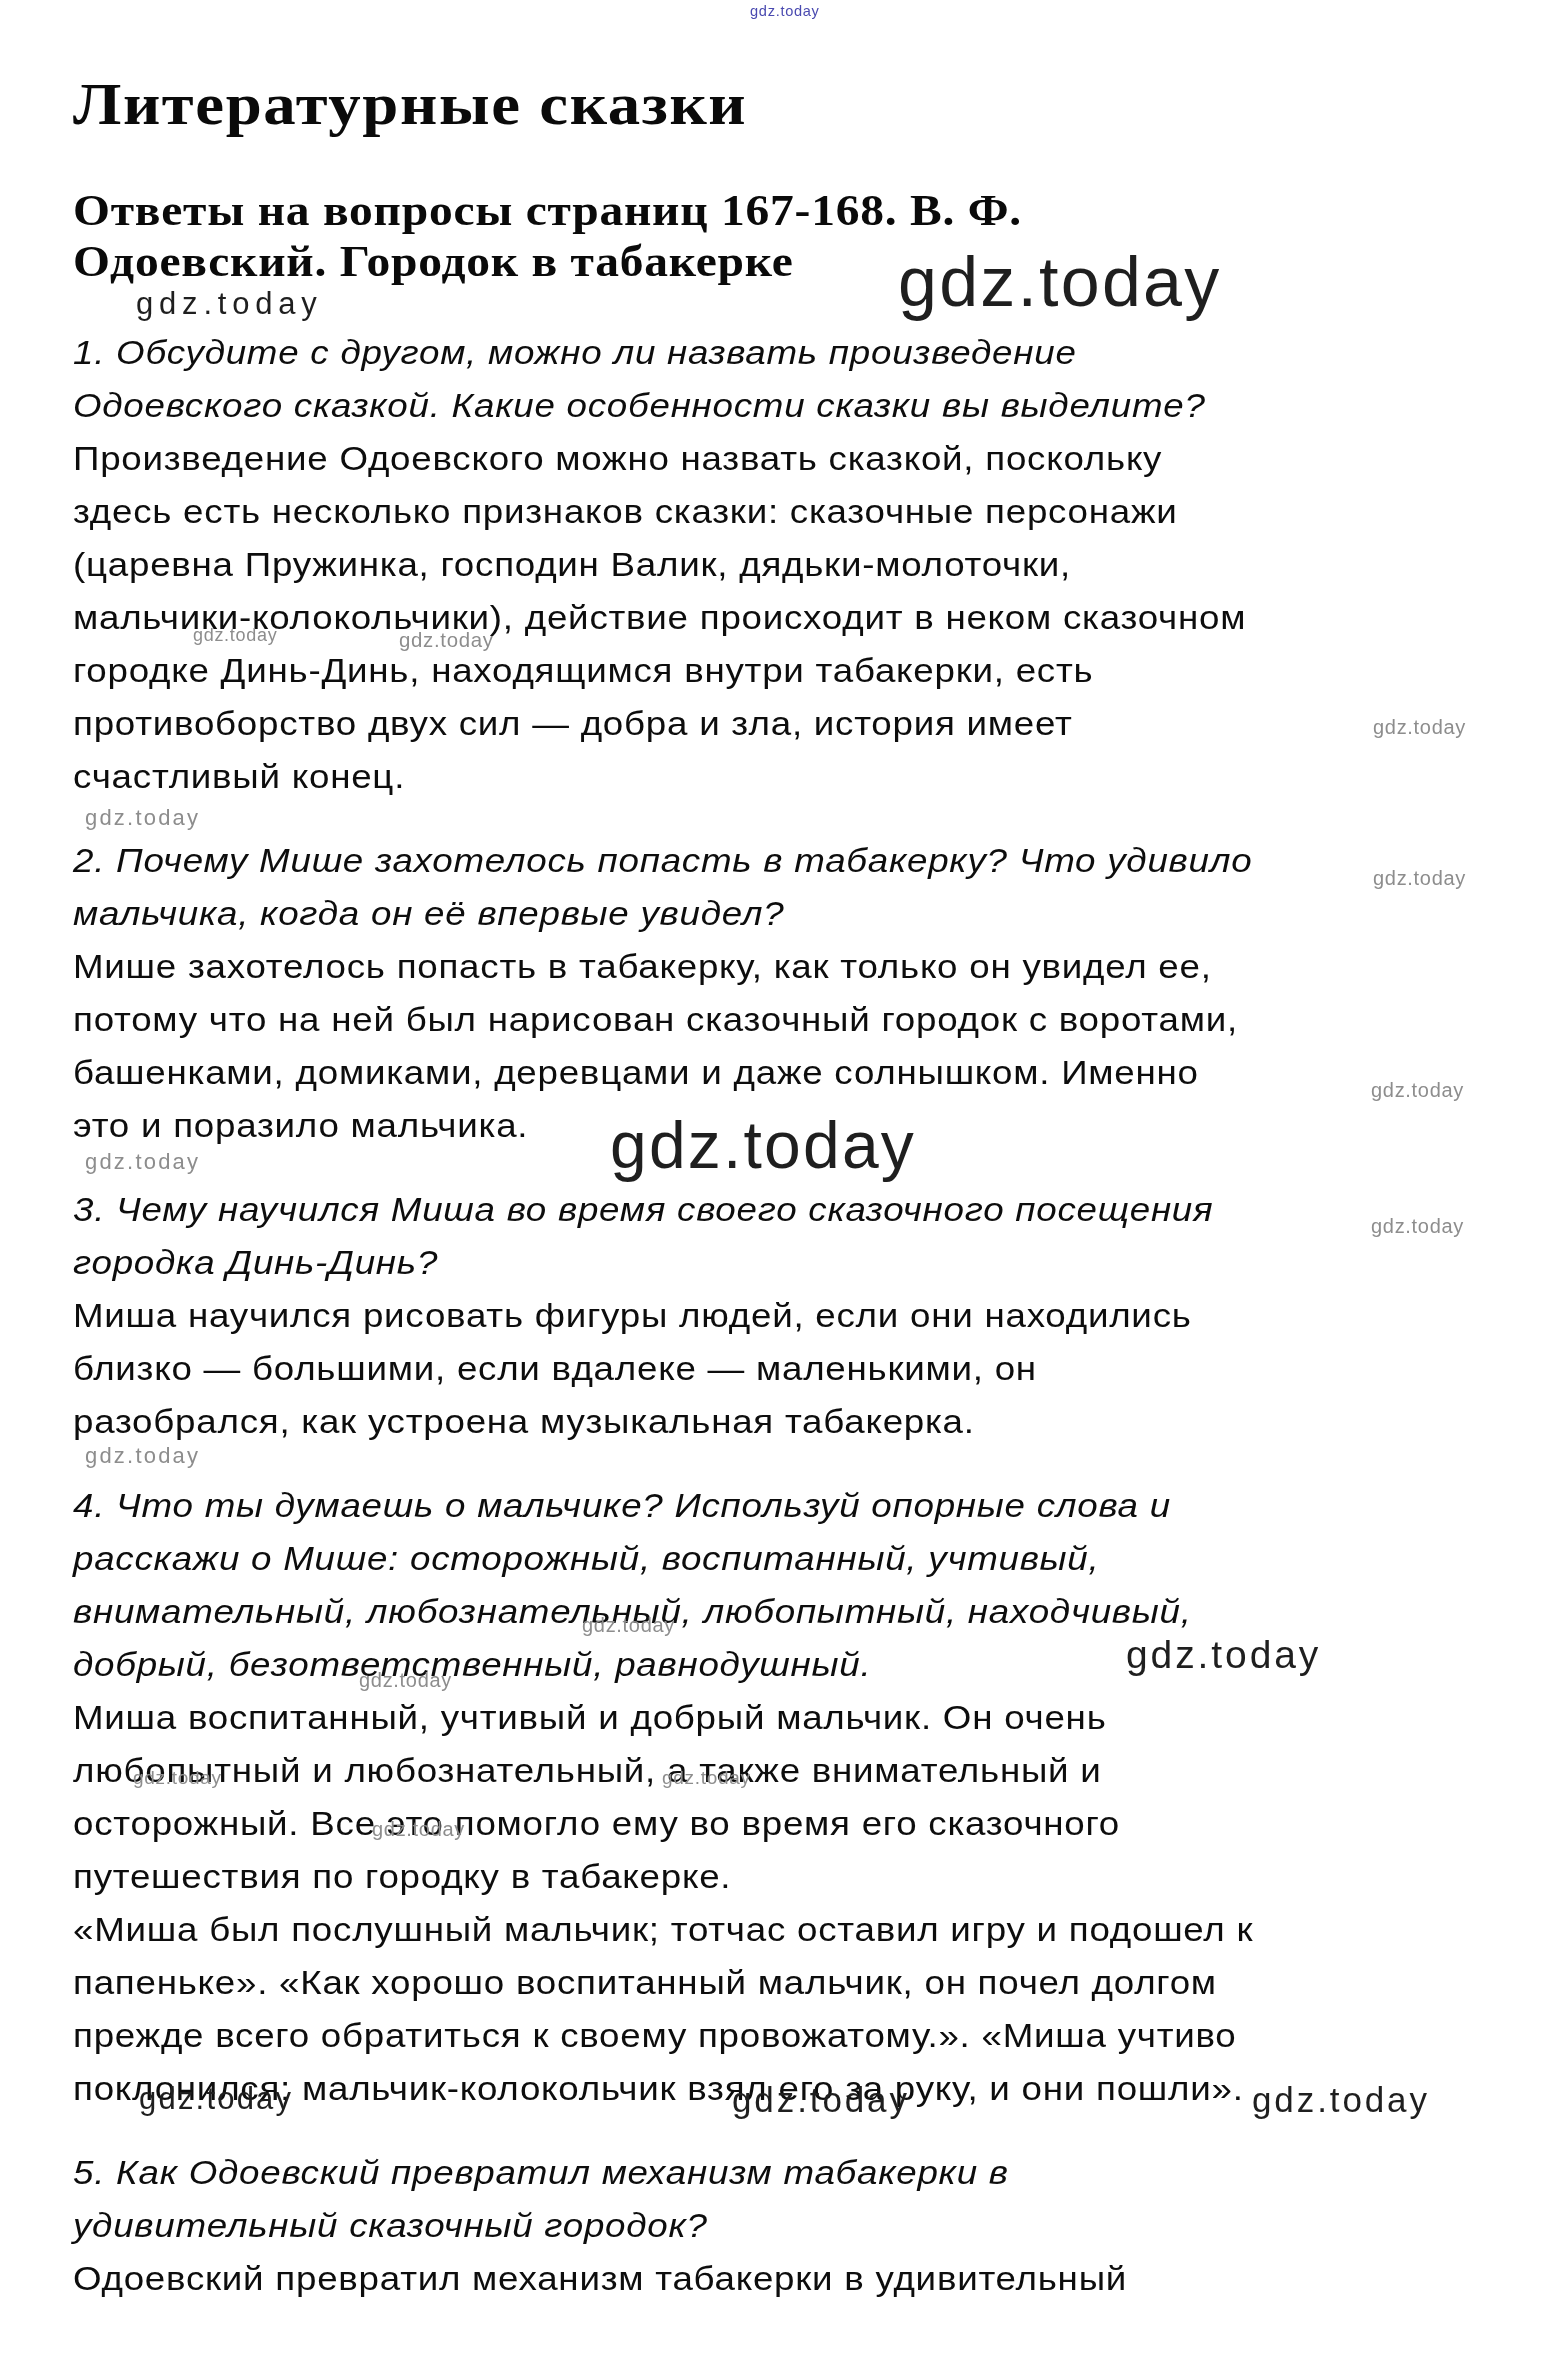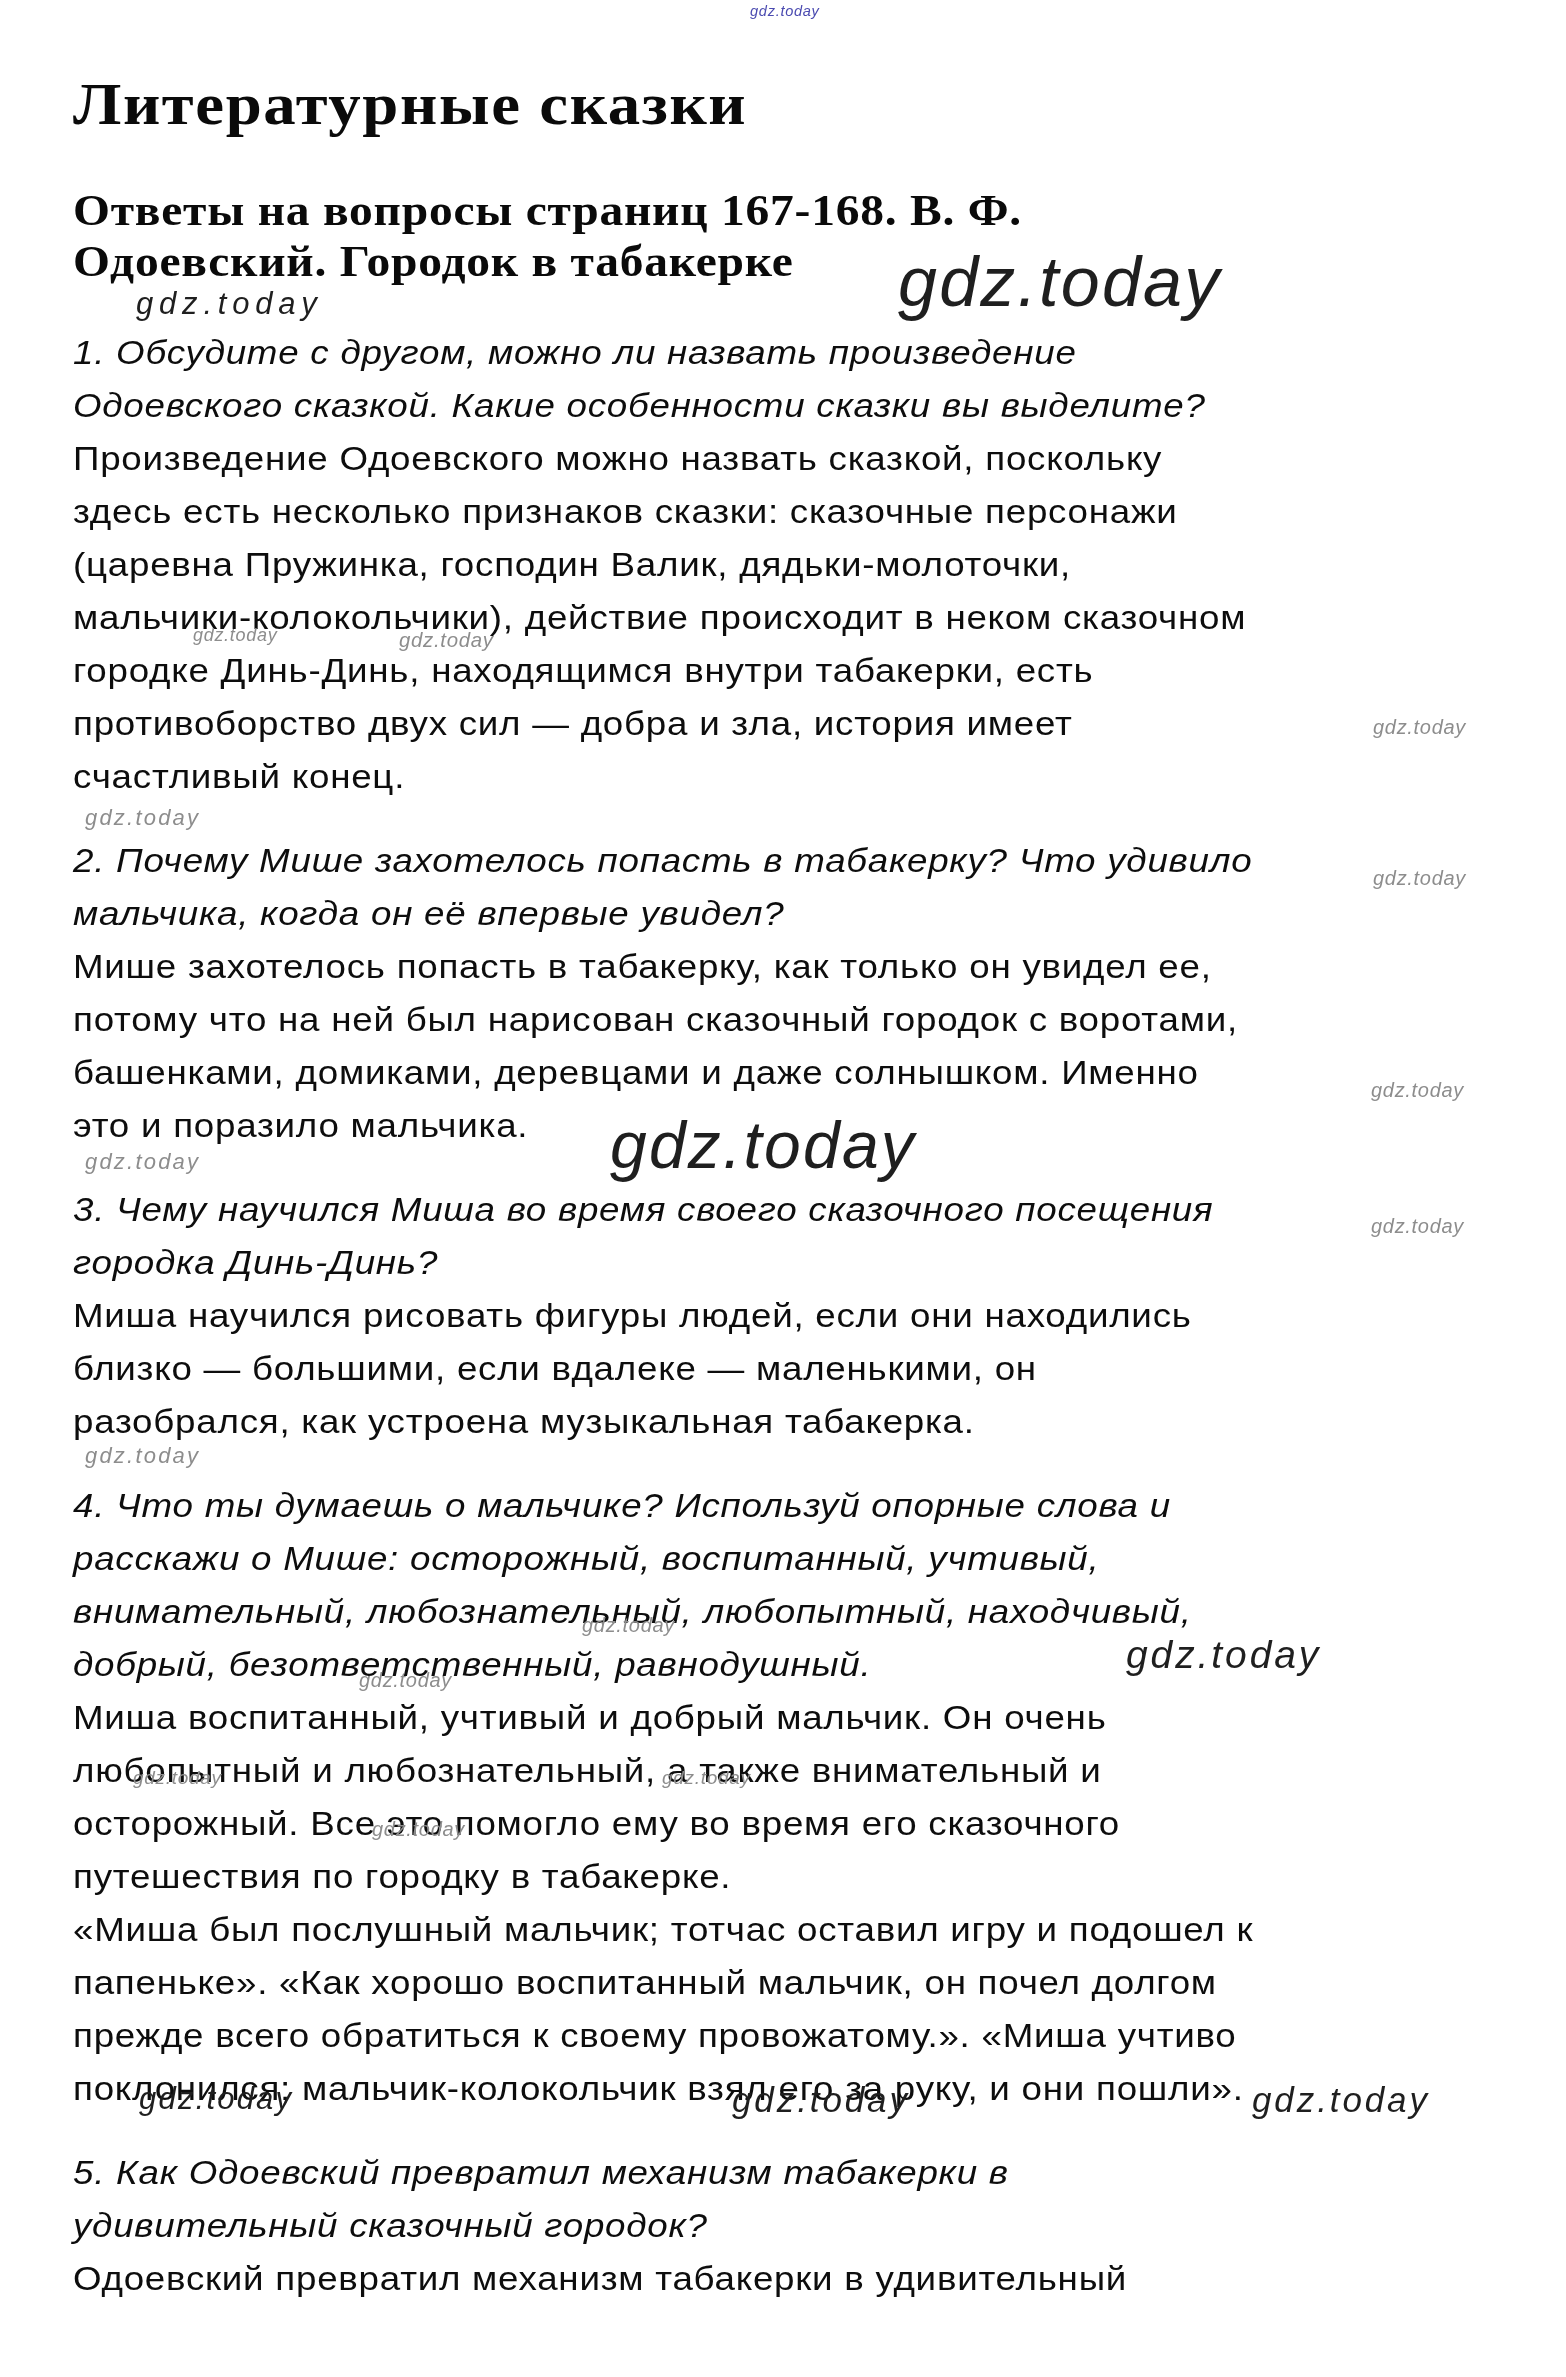--- a/index.html
+++ b/index.html
@@ -39,21 +39,21 @@
   .qa{
     margin-top:39px;
     font-size:34px;
     line-height:53px;
     letter-spacing:0.7px;
     color:#0d0d0d;
   }
   .para{margin:0;white-space:pre;}
   .para.question{font-style:italic;margin-top:31px;}
   .para.question:first-child{margin-top:0;}
-  .wm-layer{position:absolute;left:0;top:0;width:100%;height:100%;font-style:italic;}
+  .wm-layer{position:absolute;left:0;top:0;width:100%;height:100%;}
   .wm{
     position:absolute;
     white-space:nowrap;
     font-family:"Liberation Sans",sans-serif;
     font-weight:300;
     line-height:1.15;
   }
   .wm.dark{color:#1f1f1f;}
   .wm.gray{color:#8d8d8d;}
   .wm.blue{color:#4a4ab0;}

